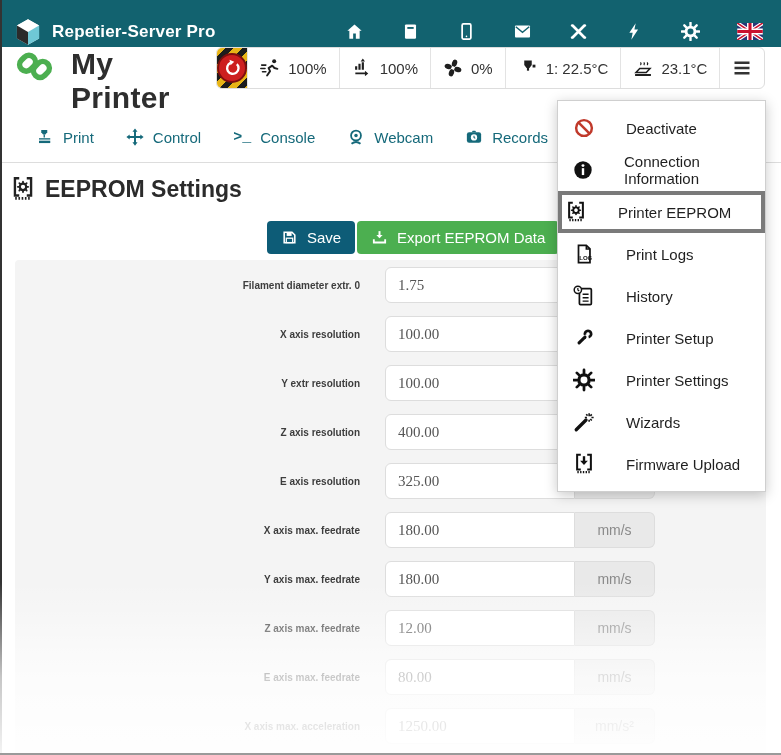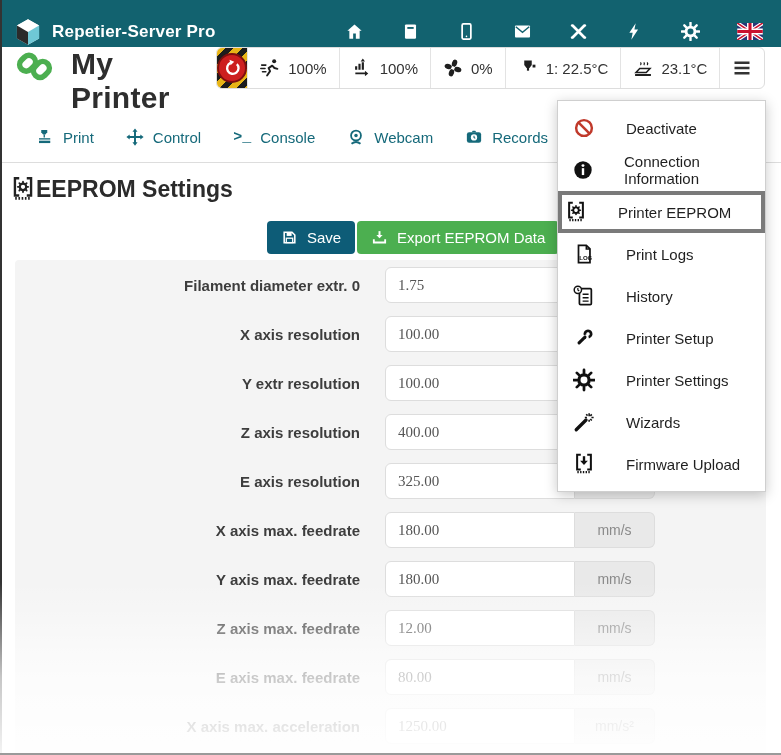--- a/index.html
+++ b/index.html
@@ -47,32 +47,32 @@
     color:#15697a; font-size:15px; cursor:pointer; border:1px solid transparent;
   }
   .tab-ic { width:18px; height:18px; color:#15697a; }
   .tab.active {
     background:#fff; border:1px solid #ddd; border-bottom-color:#fff;
     border-radius:8px 8px 0 0; margin-bottom:-1px; padding:14px 46px 16px 15px;
   }
   .console-glyph { font-family:"Liberation Mono", monospace; font-weight:bold; font-size:15px; }
 
   
-  .page-title { display:flex; align-items:center; margin:12px 0 0 10px; font-size:23px; font-weight:bold; color:#2b2b2b; }
+  .page-title { display:flex; align-items:center; gap:9px; margin:12px 0 0 10px; font-size:23px; font-weight:bold; color:#2b2b2b; }
   .title-ic { width:26px; height:28px; color:#222; }
   .actions { position:relative; height:52px; }
   .btn { position:absolute; top:18px; height:33px; display:flex; align-items:center; gap:9px;
          border:none; border-radius:4px; color:#fff; font-size:15px; font-family:inherit; cursor:pointer; padding:0 14px; }
   .btn svg { width:17px; height:17px; }
   .btn-save { left:267px; background:#0d5c77;justify-content:flex-end; }
   .btn-export { left:357px; background:#4caf50; }
 
   .panel { margin:5px 15px 0; background:#f4f4f4; border-radius:4px; padding:7px 0 40px; }
   .frow { display:flex; align-items:center; height:36px; margin-bottom:13px; }
-  .frow .flabel { width:370px; text-align:right; padding-right:25px; font-weight:bold; font-size:15px; color:#3d3d3d; }
+  .frow .flabel { width:370px; text-align:right; padding-right:25px; font-weight:bold; font-size:10px; color:#3d3d3d; }
   .igroup { display:flex; height:36px; }
   .igroup input {
     width:190px; height:36px; border:1px solid #ddd; border-radius:6px 0 0 6px;
     padding:0 12px; font-size:15px; color:#555; font-family:Liberation Serif, serif; background:#fff; outline:none;
   }
   .addon {
     width:80px; background:#e9e9e9; border:1px solid #ddd; border-left:none;
     border-radius:0 6px 6px 0; display:flex; align-items:center; justify-content:center;
     font-size:14px; color:#8a8a8a;
   }

